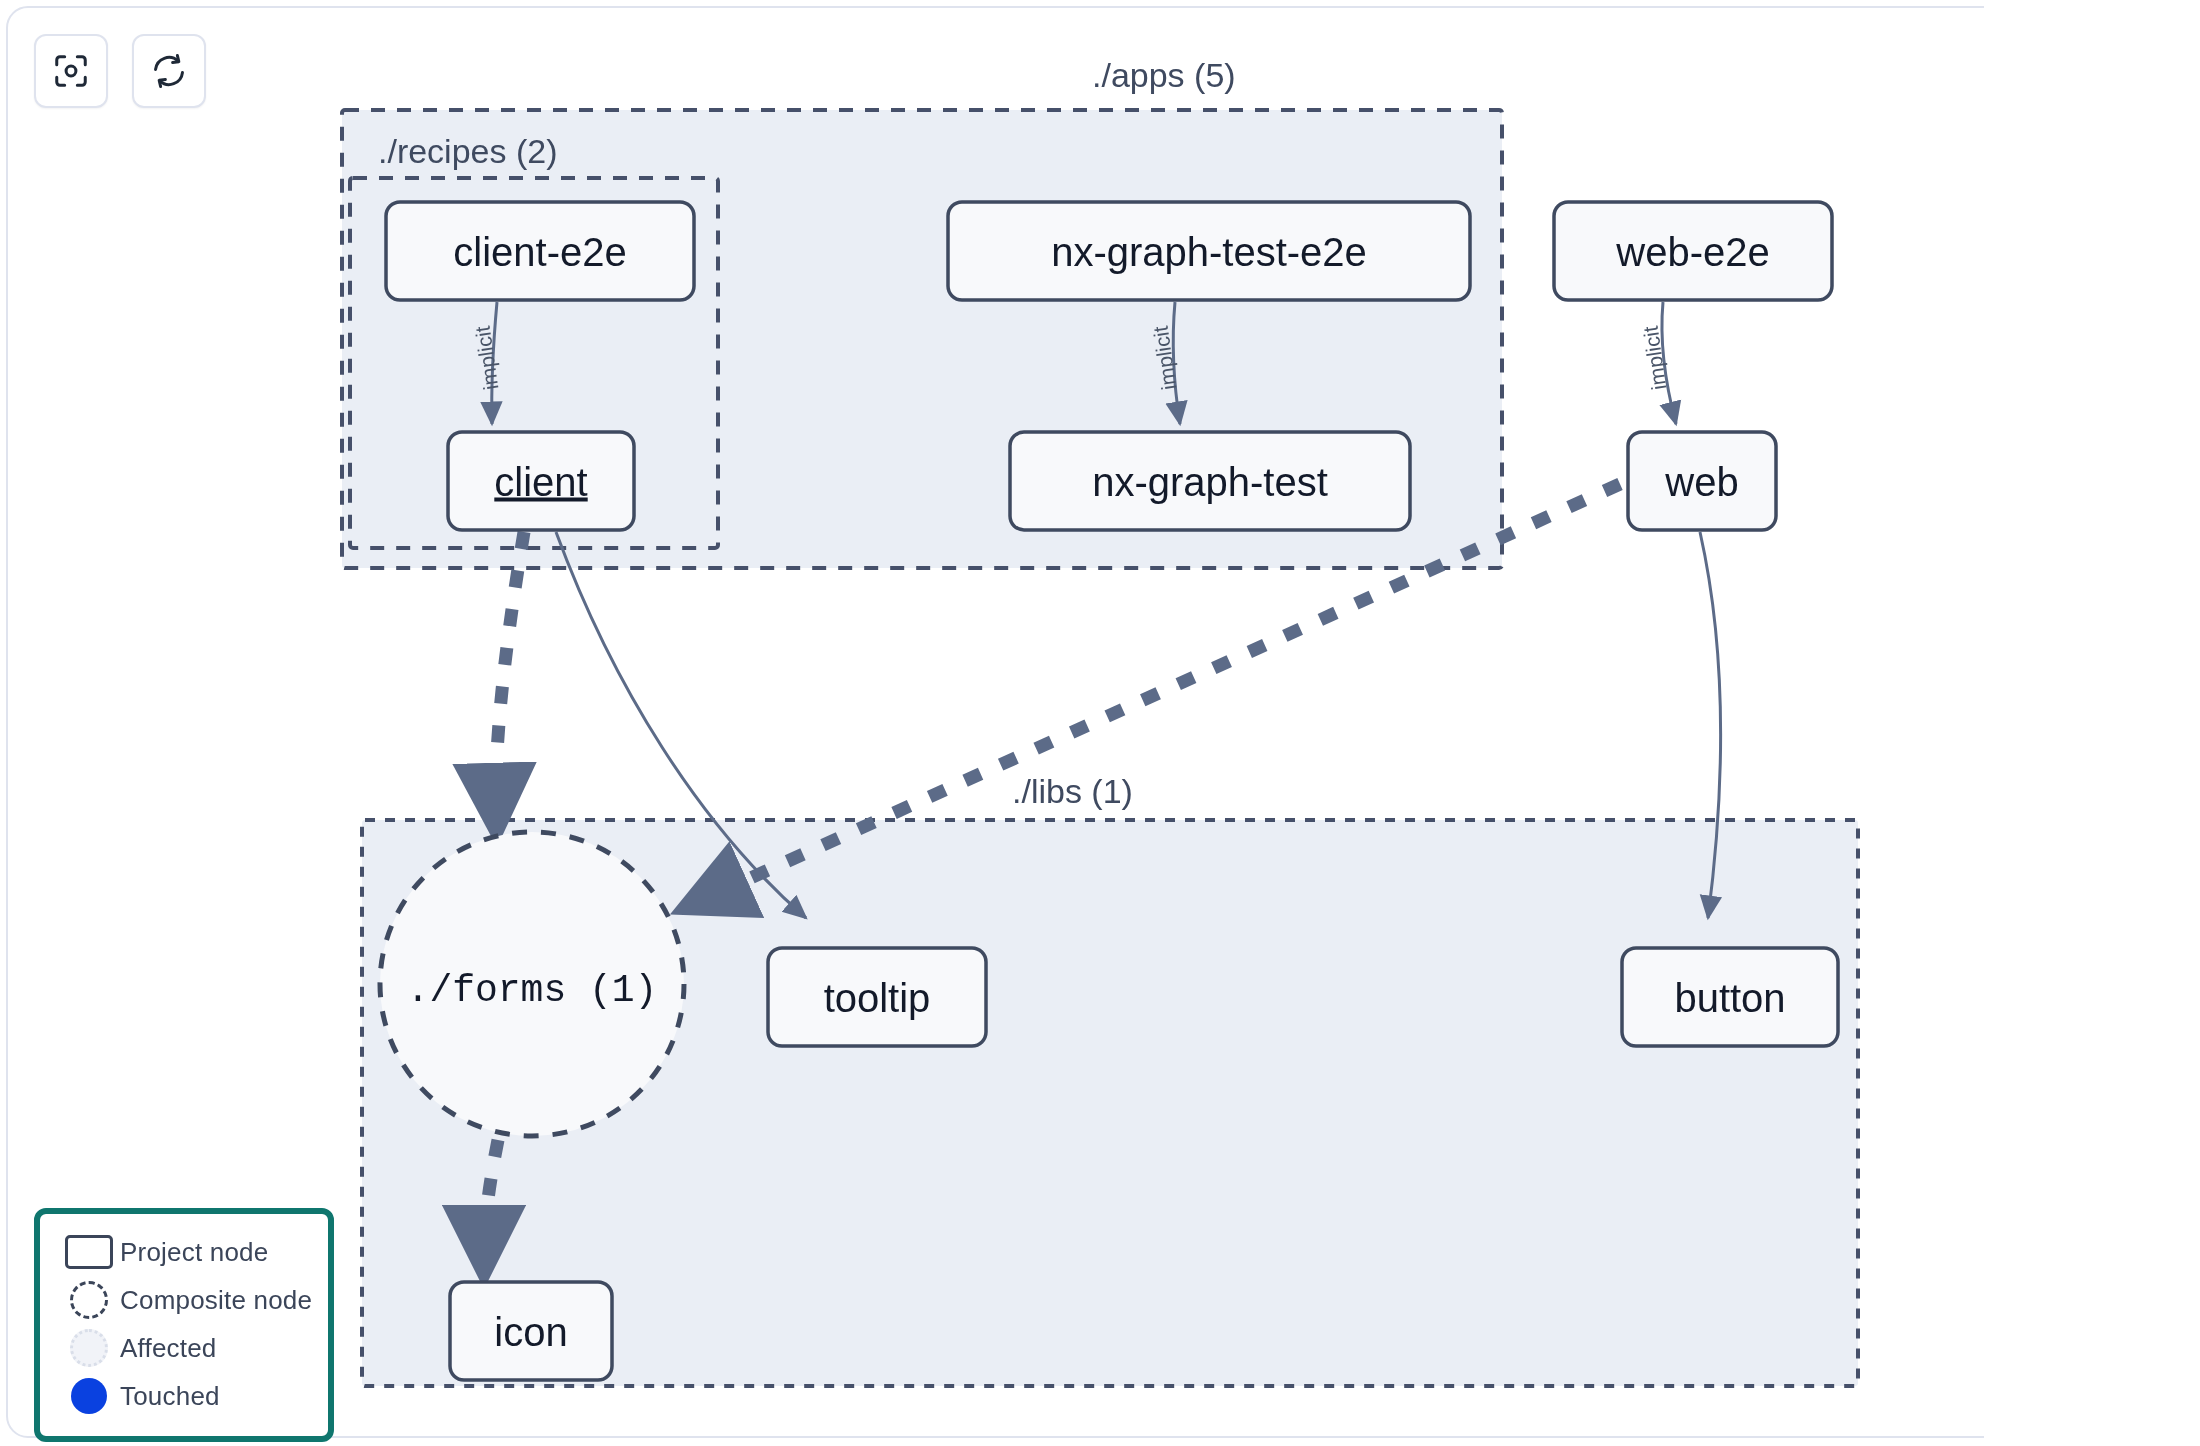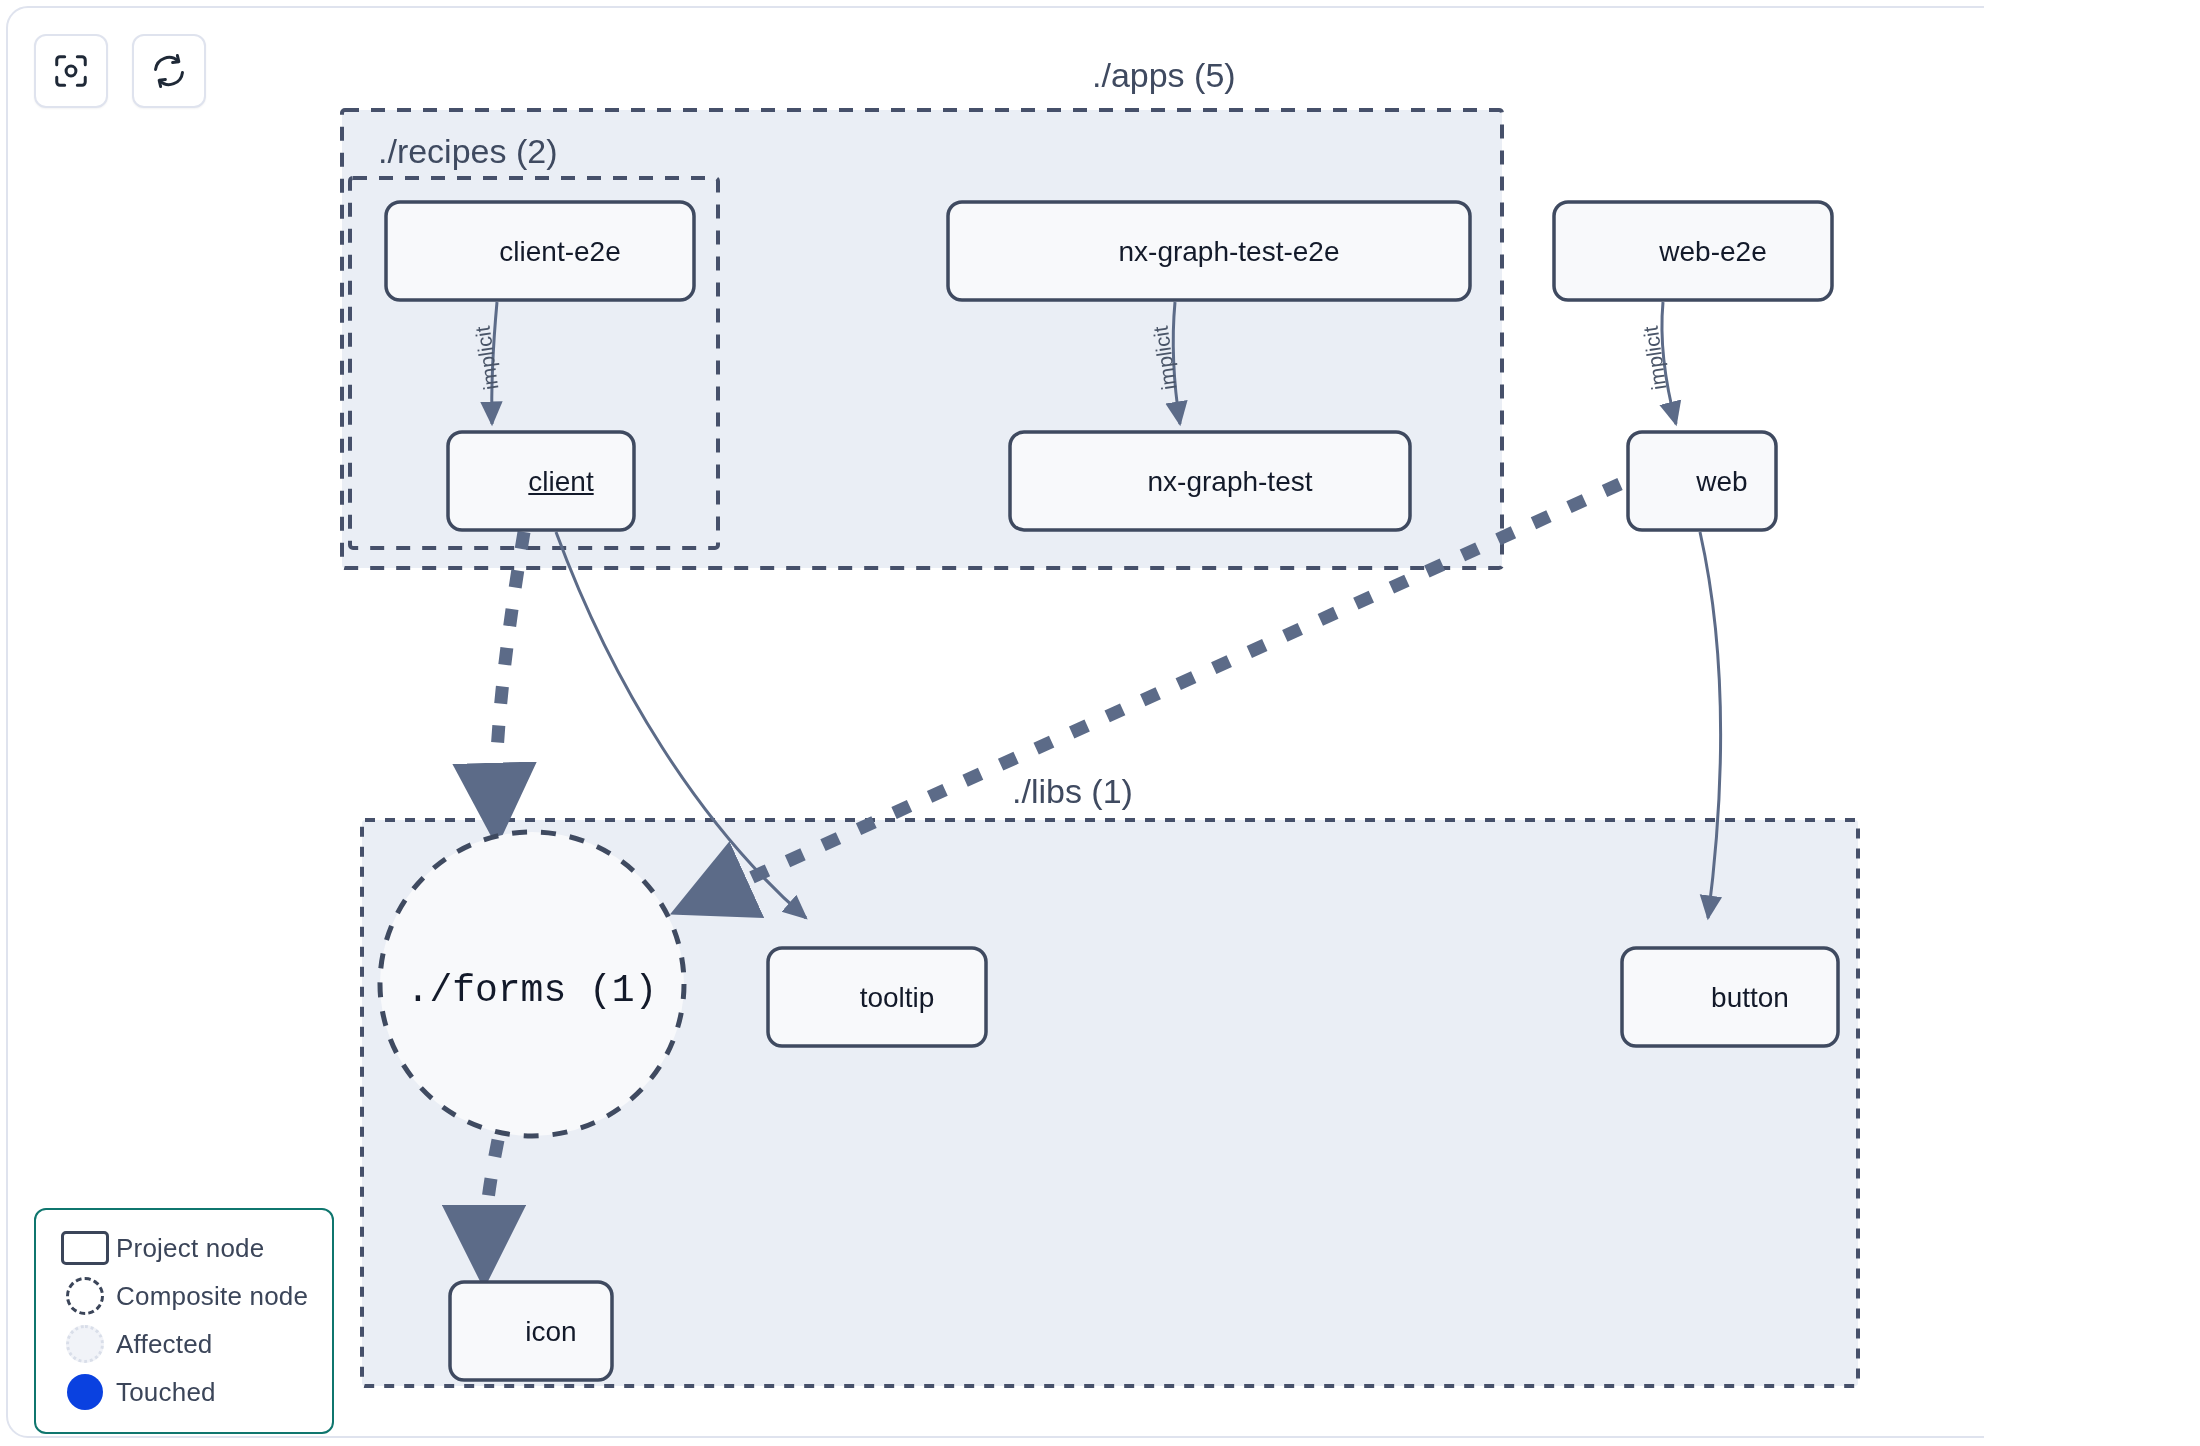--- a/index.html
+++ b/index.html
@@ -57,21 +57,21 @@
     box-shadow: 0 1px 2px rgba(16,24,40,.05);
   }
   .tool-btn svg { display:block; }
 
   
   .legend {
     position: absolute;
     left: 34px;
     top: 1208px;
     width: 300px;
-    border: 2px solid #0f766e;
+    border: 6px solid #0f766e;
     border-radius: 12px;
     background: #ffffff;
     padding: 14px 18px 16px 18px;
     box-sizing: border-box;
     z-index: 40;
   }
   .legend-row {
     display: flex;
     align-items: center;
     height: 48px;
@@ -120,26 +120,25 @@
   .group-label {
     position: absolute;
     font-size: 34px;
     color: #3f4a60;
     white-space: nowrap;
     z-index: 20;
   }
   
   .node-label {
     position: absolute;
-    font-size: 28px;
+    font-size: 40px;
     color: #131a2a;
     white-space: nowrap;
     z-index: 25;
     transform: translate(-50%, -50%);
-    margin-left: 20px;
   }
   .composite-label {
     position: absolute;
     font-size: 38px;
     color: #131a2a;
     white-space: nowrap;
     z-index: 25;
     transform: translate(-50%, -50%);
   }
   .edge-label {

